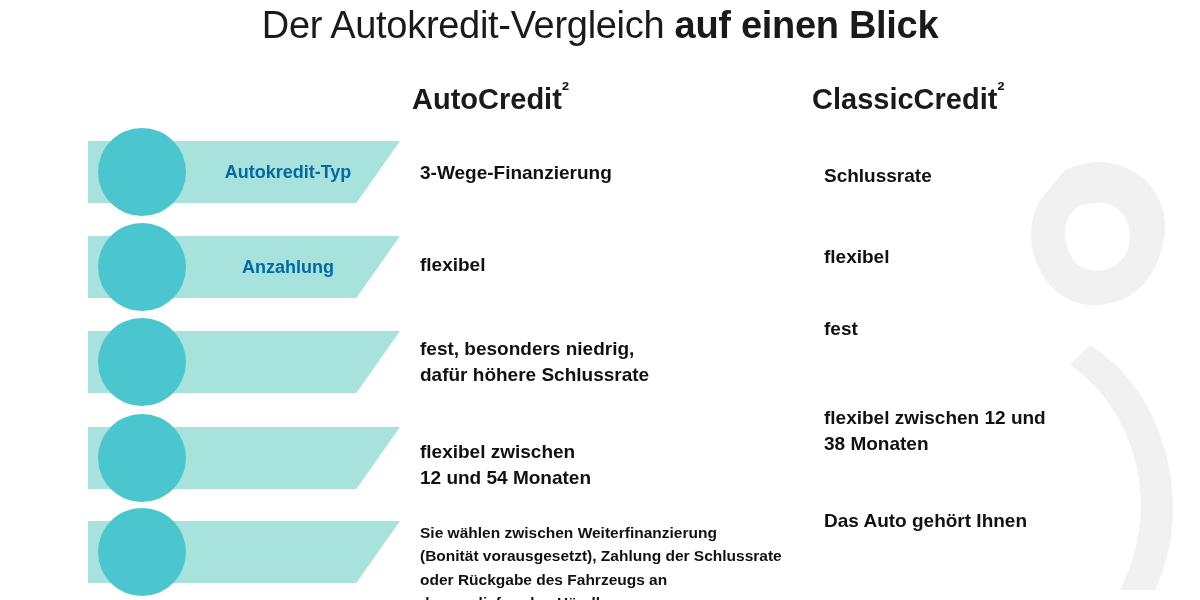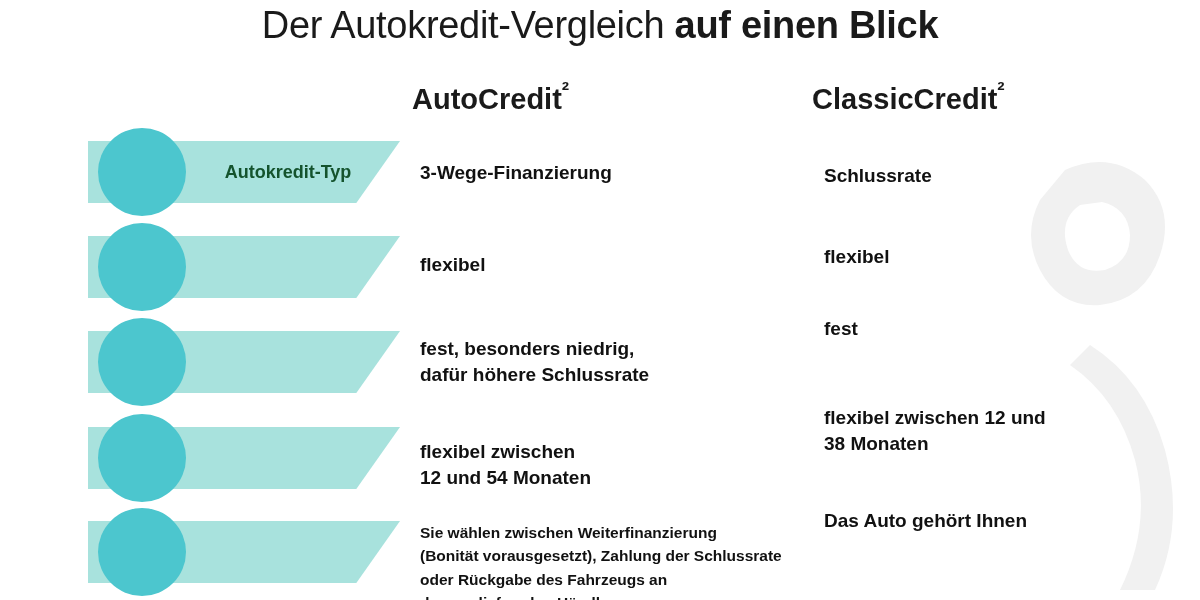--- a/index.html
+++ b/index.html
@@ -95,21 +95,21 @@
     top: 0;
     width: 180px;
     height: 62px;
     display: flex;
     align-items: center;
     justify-content: center;
     text-align: left;
     font-size: 18px;
     font-weight: 700;
     line-height: 1.45;
-    color: #14532d;
+    color: #0369a1;
   }
 
   .cell {
     position: absolute;
     font-size: 19px;
     font-weight: 700;
     line-height: 1.35;
     color: #111;
     white-space: pre-line;
   }
@@ -143,20 +143,21 @@
       <div class="label-text">Autokredit-Typ</div>
     </div>
     <div class="cell c1" style="top:11px">3-Wege-Finanzierung</div>
     <div class="cell c2" style="top:22px">Schlussrate</div>
   </div>
 
   <div class="row" style="top:236px">
     <div class="label-shape">
       <div class="label-band"></div>
       <div class="label-circle"></div>
+      <div class="label-text">Anzahlung</div>
     </div>
     <div class="cell c1" style="top:8px">flexibel</div>
     <div class="cell c2" style="top:8px">flexibel</div>
   </div>
 
   <div class="row" style="top:331px">
     <div class="label-shape">
       <div class="label-band"></div>
       <div class="label-circle"></div>
     </div>

